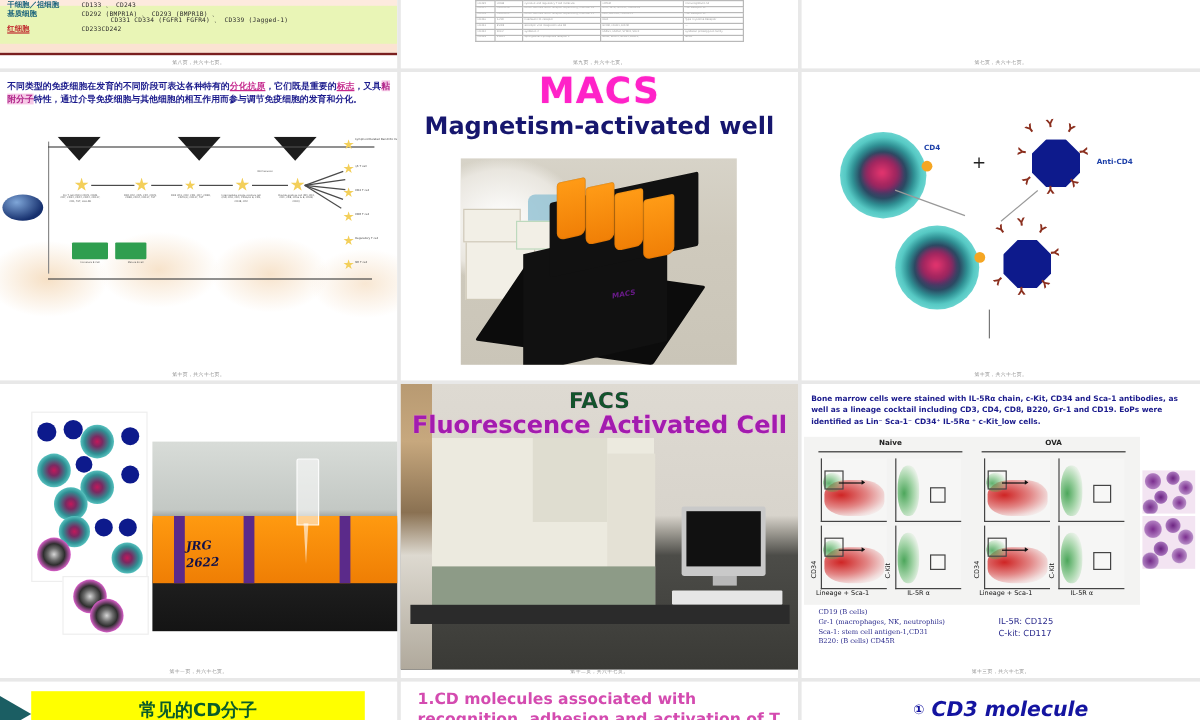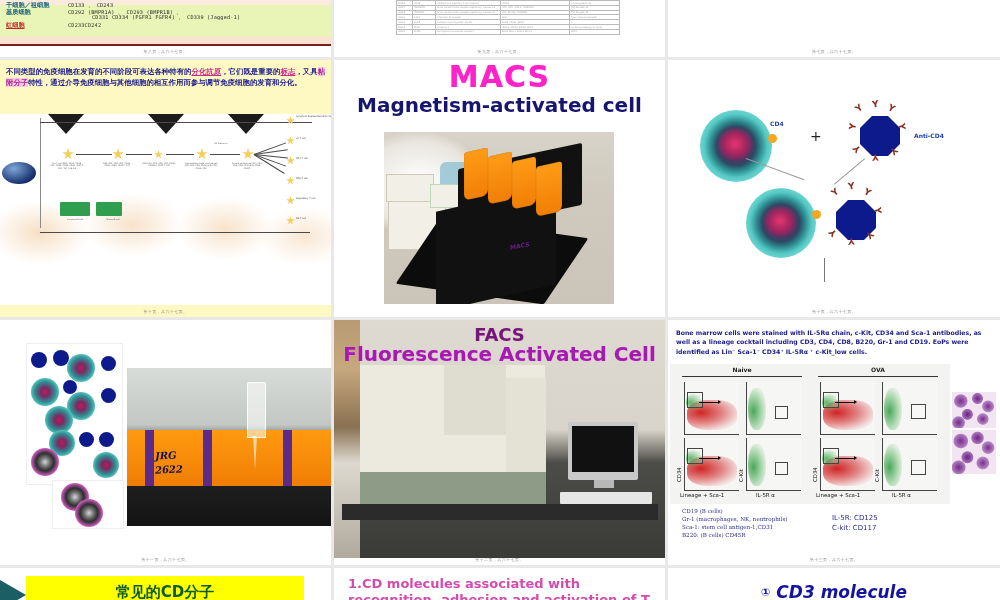--- a/index.html
+++ b/index.html
@@ -49,21 +49,21 @@
   .minitable td{
     border:.4px solid #b9b9b9;font-size:2.1px;color:#9a9a9a;
     padding:.6px 1px;line-height:1.25;vertical-align:top;
     font-family:"DejaVu Sans",sans-serif;overflow:hidden;
   }
   .c1{width:13px}.c2{width:20px}.c3{width:62px}.c4{width:66px}.c5{width:47px}
 
   
 
   
-  .s4{background:#fef9c3;}
+  .s4{background:#ffffff;}
   .cn-para{
     position:absolute;left:6px;top:6px;right:6px;
     color:#1a1a8c;font-weight:bold;font-size:7.4px;line-height:1.55;
     font-family:"DejaVu Sans",sans-serif;text-align:justify;
   }
   .hl-pink{color:#c62a8e;text-decoration:underline;}
   .hl-pinkbg{color:#b0268a;background:#f6c8e6;}
   .lineage{
     position:absolute;left:0;right:0;top:54px;bottom:12px;
     background:
@@ -199,21 +199,21 @@
   .facs-green{position:absolute;left:28px;top:152px;width:186px;height:34px;background:#8d9b87;}
   .facs-bench{position:absolute;left:10px;top:184px;width:316px;height:16px;background:#2b2b2b;}
   .monitor{position:absolute;left:236px;top:102px;width:70px;height:58px;background:#c9c9c9;border-radius:2px;}
   .monitor-screen{position:absolute;left:240px;top:106px;width:62px;height:46px;background:#111;}
   .monstand{position:absolute;left:262px;top:160px;width:20px;height:8px;background:#b8b8b8;}
   .keyboard{position:absolute;left:228px;top:172px;width:92px;height:12px;background:#e6e6e6;border-radius:1px;}
   .shelfbg{position:absolute;left:0;top:0;width:28px;height:238px;
            background:linear-gradient(to bottom,#b89a72 0%,#c7a87e 20%,#8a7152 45%,#ddd9d0 60%,#b0a99c 100%);}
   .facs-title{
     position:absolute;top:4px;left:0;right:0;text-align:center;
-    color:#701a75;font-size:18px;font-weight:bold;
+    color:#14532d;font-size:18px;font-weight:bold;
     font-family:"DejaVu Sans",sans-serif;text-shadow:0 0 1px #ff90e6;
   }
   .facs-sub{
     position:absolute;top:22px;left:-34px;right:-34px;text-align:center;white-space:nowrap;
     color:#a21caf;font-size:20px;font-weight:bold;
     font-family:"DejaVu Sans",sans-serif;text-shadow:0 0 1px #ff90e6;
   }
 
   
   .s9{background:#fff;}
@@ -435,21 +435,21 @@
       <div class="cap" style="left:58px;top:104px;">Immature B Cell</div>
       <div class="cap" style="left:96px;top:104px;">Mature B cell</div>
       <div class="cap" style="left:204px;top:28px;">NK Precursor</div>
       <div class="arrw" style="left:40px;top:118px;width:270px;"></div>
     </div>
     <div class="footer-note">第十页，共六十七页。</div>
   </div>
 
   <div class="slide s5">
     <div class="macs-title">MACS</div>
-    <div class="macs-sub">Magnetism-activated cell</div>
+    <div class="macs-sub">Magnetism-activated well</div>
     <div class="macs-photo">
       <div class="shelfbox" style="left:4px;top:66px;width:56px;height:50px;"></div>
       <div class="shelfbox" style="left:2px;top:42px;width:46px;height:26px;"></div>
       <div class="bluebag" style="left:56px;top:30px;width:58px;height:30px;"></div>
       <div class="shelfbox" style="left:46px;top:52px;width:40px;height:22px;border-color:#bdd9bd;"></div>
       <div class="macs-plate"></div>
       <div class="macs-stand"></div>
       <div class="macs-rack"></div>
       <div class="orange" style="left:80px;top:18px;width:24px;height:48px;transform:skewY(-12deg);"></div>
       <div class="orange" style="left:104px;top:22px;width:24px;height:48px;transform:skewY(-12deg);"></div>

